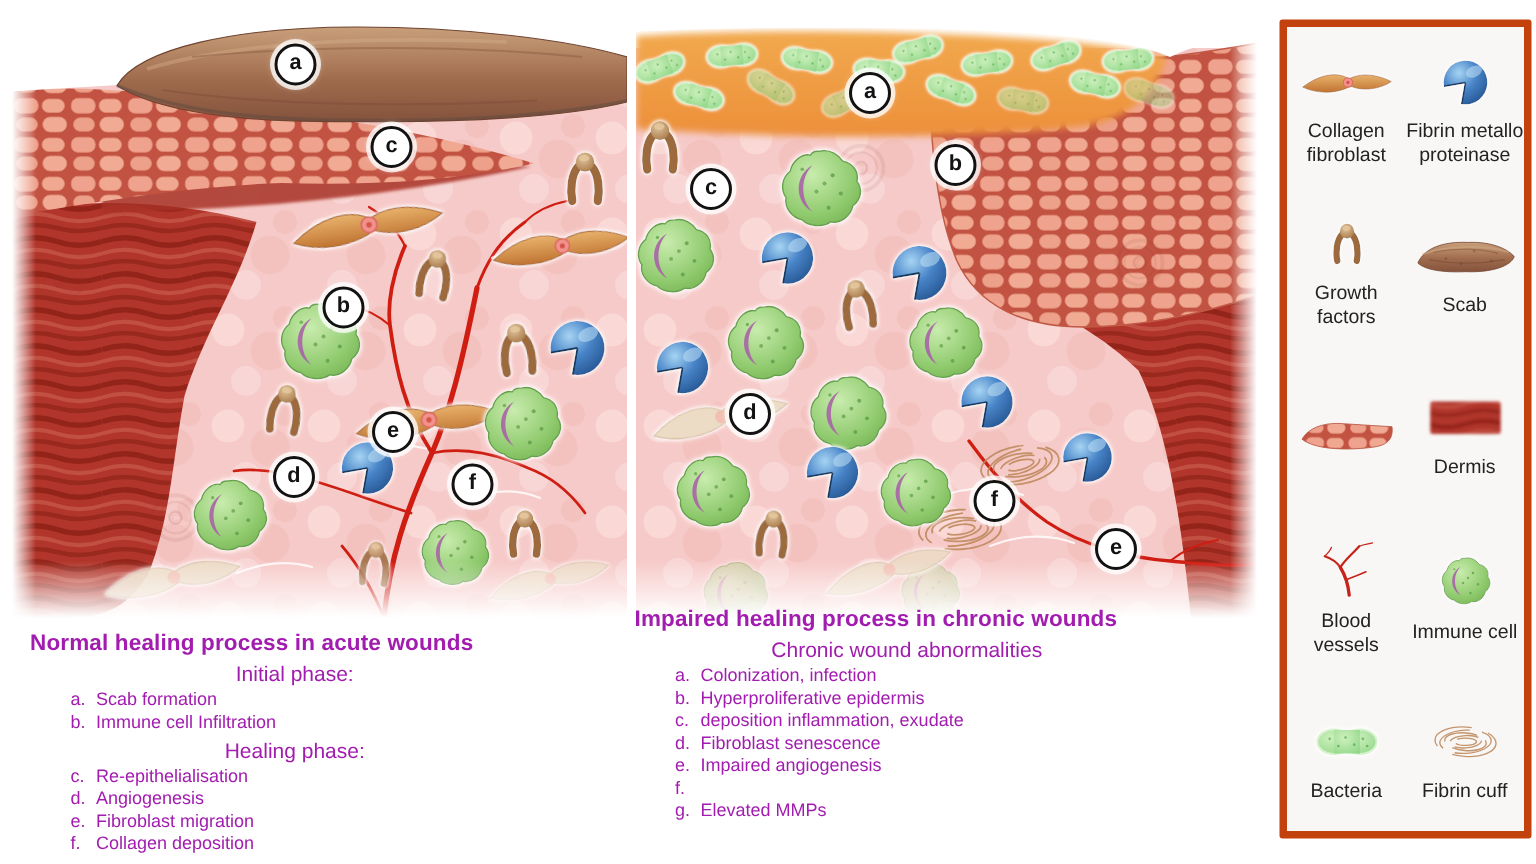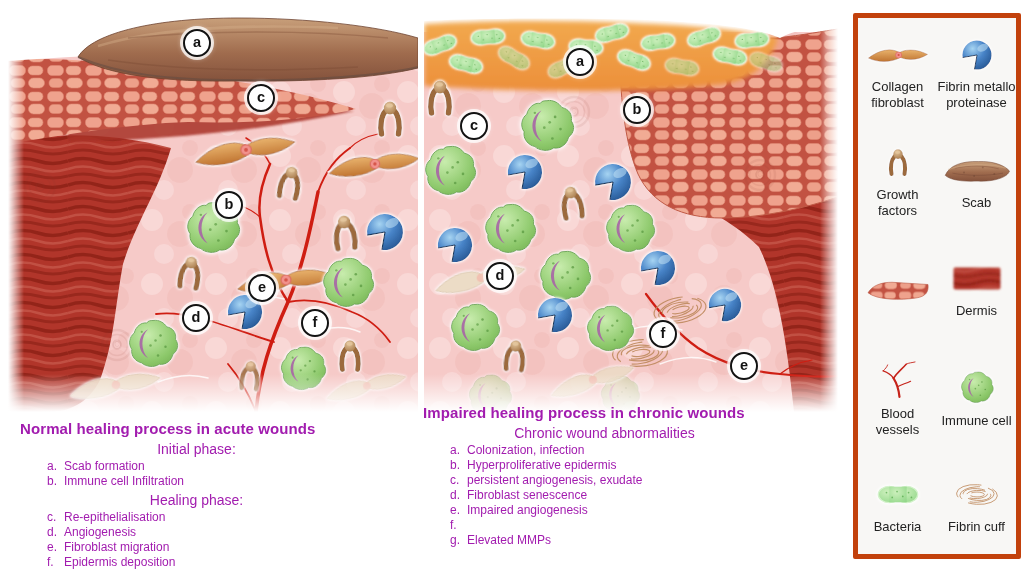--- a/index.html
+++ b/index.html
@@ -436,39 +436,39 @@
         <div class="cap-item">
           <span class="cap-k">d.</span>
           <span>Angiogenesis</span>
         </div>
         <div class="cap-item">
           <span class="cap-k">e.</span>
           <span>Fibroblast migration</span>
         </div>
         <div class="cap-item">
           <span class="cap-k">f.</span>
-          <span>Epidermis deposition</span>
+          <span>Collagen deposition</span>
         </div>
       </div>
   </section>
   <section class="caption" id="caption-mid">
     <h3 class="cap-title">Impaired healing process in chronic wounds</h3>
     <div class="cap-body">
         <div class="cap-head">Chronic wound abnormalities</div>
         <div class="cap-item">
           <span class="cap-k">a.</span>
           <span>Colonization, infection</span>
         </div>
         <div class="cap-item">
           <span class="cap-k">b.</span>
           <span>Hyperproliferative epidermis</span>
         </div>
         <div class="cap-item">
           <span class="cap-k">c.</span>
-          <span>persistent angiogenesis, exudate</span>
+          <span>deposition inflammation, exudate</span>
         </div>
         <div class="cap-item">
           <span class="cap-k">d.</span>
           <span>Fibroblast senescence</span>
         </div>
         <div class="cap-item">
           <span class="cap-k">e.</span>
           <span>Impaired angiogenesis</span>
         </div>
         <div class="cap-item">

